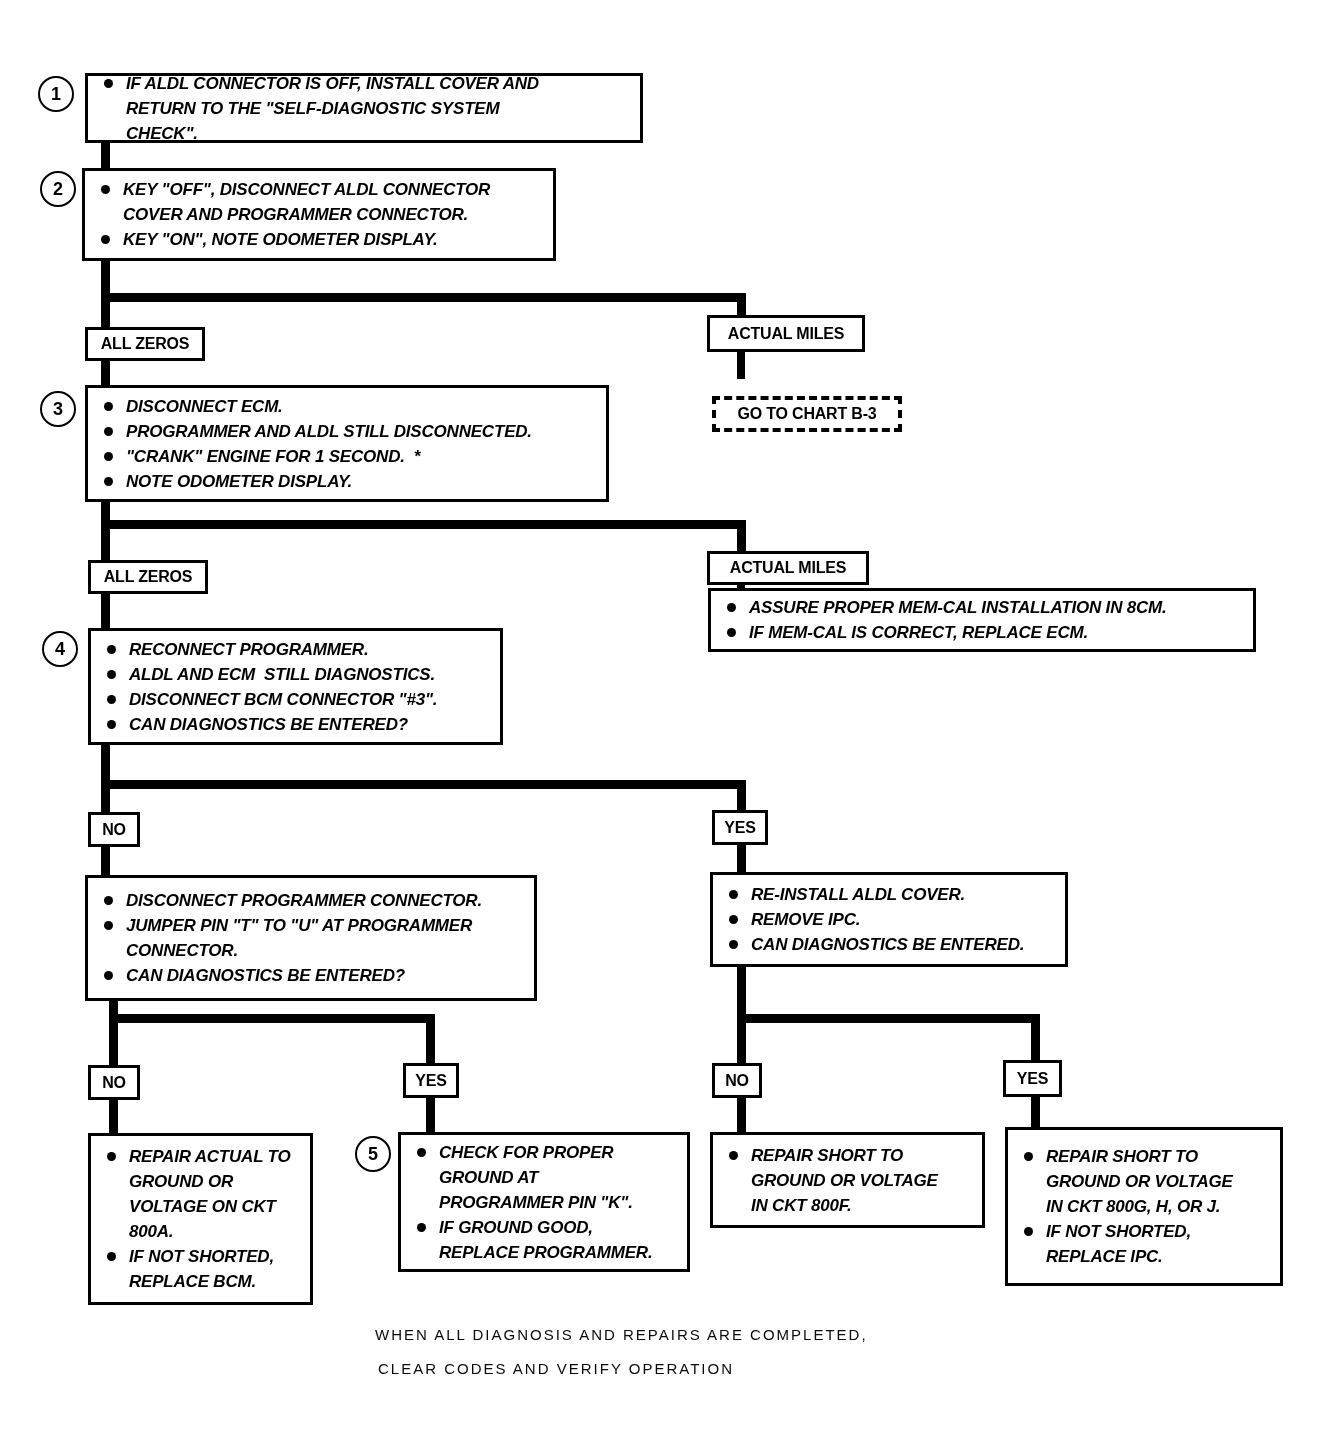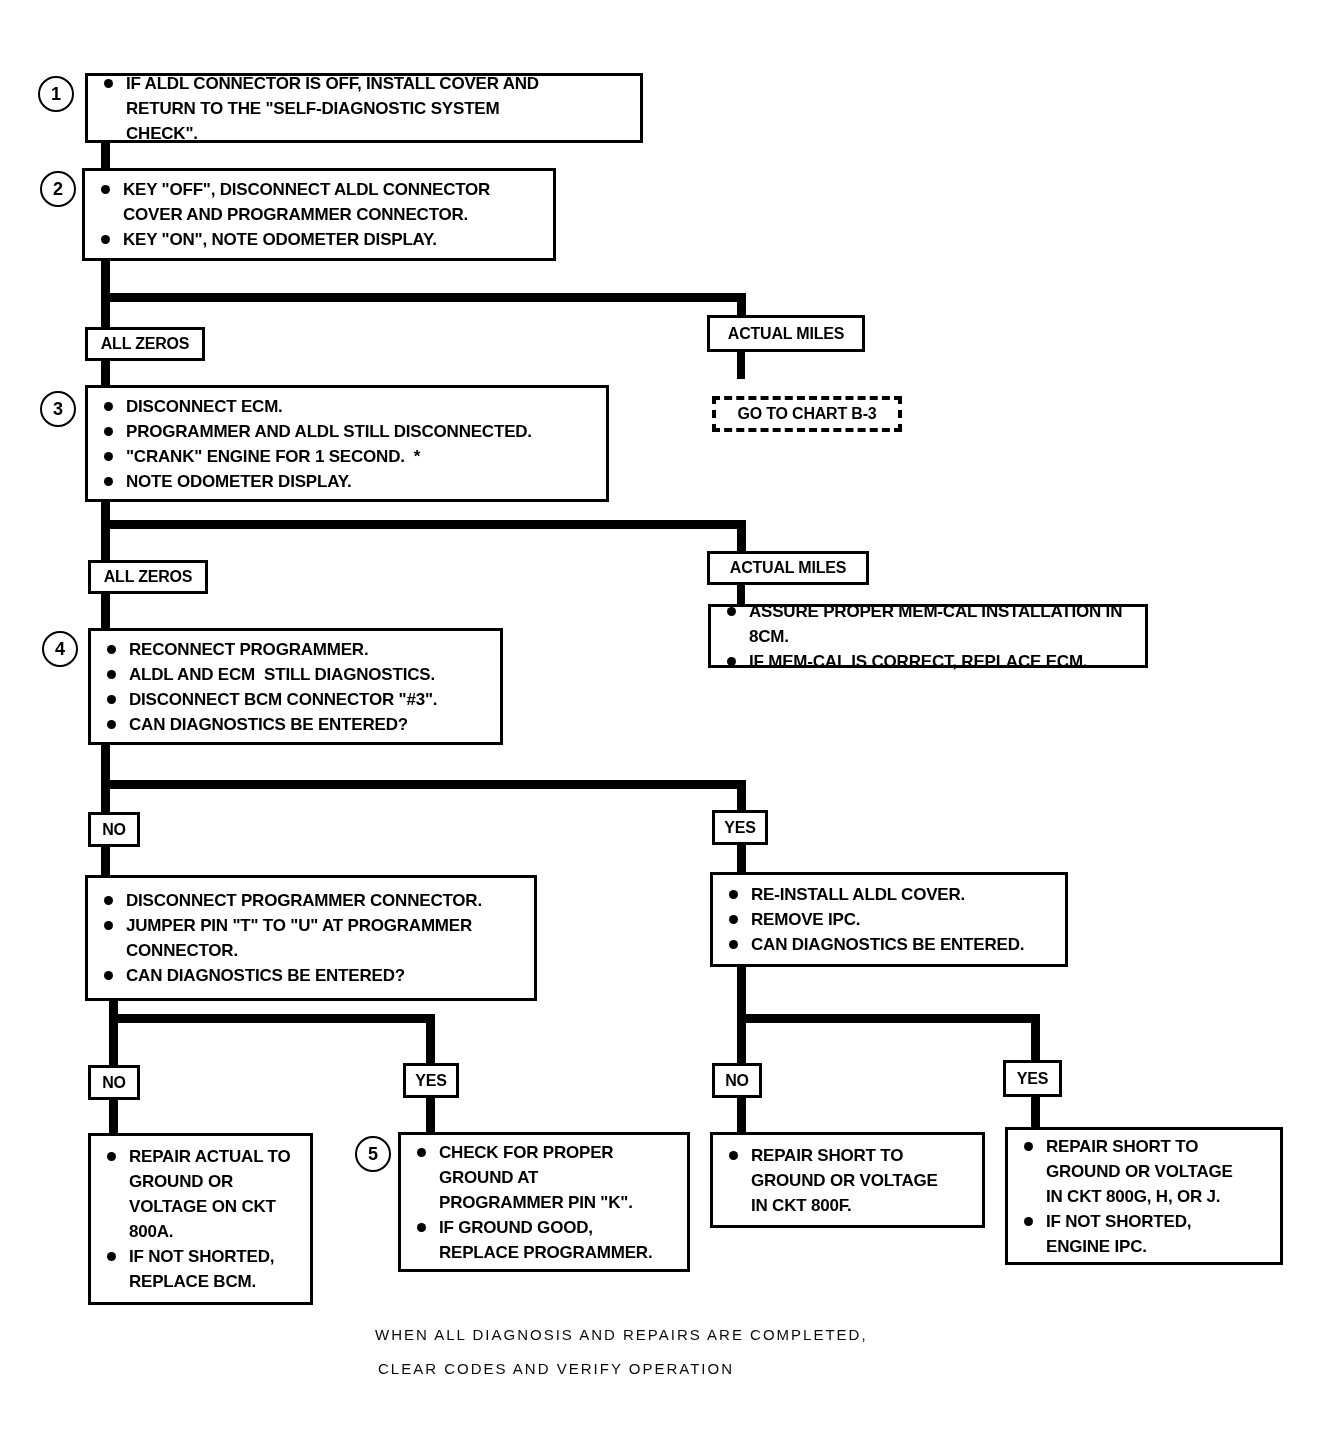--- a/index.html
+++ b/index.html
@@ -13,20 +13,21 @@
   
   .vline,.hline{position:absolute;background:#000;}
   
   .box{
     position:absolute;
     border:3px solid #000;
     background:#fff;
     display:flex;flex-direction:column;justify-content:center;
     padding:6px 6px 6px 16px;
     box-sizing:border-box;
+    font-style:italic;
   }
   .brow{display:flex;align-items:flex-start;gap:13px;}
   .dot{flex:0 0 9px;width:9px;height:9px;border-radius:50%;background:#000;margin-top:8px;}
   .btxt{
     font-weight:bold;font-size:17px;line-height:25px;
     letter-spacing:-0.2px;white-space:pre-wrap;
   }
   
   .label-box{
     position:absolute;
@@ -123,21 +124,21 @@
       </div>
     <div class="brow">
         <span class="dot"></span>
         <span class="btxt" style="width:450px">NOTE ODOMETER DISPLAY.</span>
       </div>
   </div>
 
   <div class="label-box" style="left:88px;top:560px;width:120px;height:34px">ALL ZEROS</div>
   <div class="label-box" style="left:707px;top:551px;width:162px;height:34px">ACTUAL MILES</div>
 
-  <div class="box" style="left:708px;top:604px;width:440px;height:64px">
+  <div class="box" style="left:708px;top:588px;width:548px;height:64px">
     <div class="brow">
         <span class="dot"></span>
         <span class="btxt" style="width:470px">ASSURE PROPER MEM-CAL INSTALLATION IN 8CM.</span>
       </div>
     <div class="brow">
         <span class="dot"></span>
         <span class="btxt" style="width:470px">IF MEM-CAL IS CORRECT, REPLACE ECM.</span>
       </div>
   </div>
 
@@ -223,27 +224,27 @@
       </div>
   </div>
 
   <div class="box" style="left:710px;top:1132px;width:275px;height:96px">
     <div class="brow">
         <span class="dot"></span>
         <span class="btxt" style="width:190px">REPAIR SHORT TO GROUND OR VOLTAGE IN CKT 800F.</span>
       </div>
   </div>
 
-  <div class="box" style="left:1005px;top:1127px;width:278px;height:138px">
+  <div class="box" style="left:1005px;top:1127px;width:278px;height:159px">
     <div class="brow">
         <span class="dot"></span>
         <span class="btxt" style="width:200px">REPAIR SHORT TO GROUND OR VOLTAGE IN CKT 800G, H, OR J.</span>
       </div>
     <div class="brow">
         <span class="dot"></span>
-        <span class="btxt" style="width:200px">IF NOT SHORTED, ENGINE IPC.</span>
+        <span class="btxt" style="width:200px">IF NOT SHORTED, REPLACE IPC.</span>
       </div>
   </div>
 
   <div class="footer-line" style="left:375px;top:1326px">WHEN ALL DIAGNOSIS AND REPAIRS ARE COMPLETED,</div>
   <div class="footer-line" style="left:378px;top:1360px">CLEAR CODES AND VERIFY OPERATION</div>
 
 </div>
 
 </body></html>

